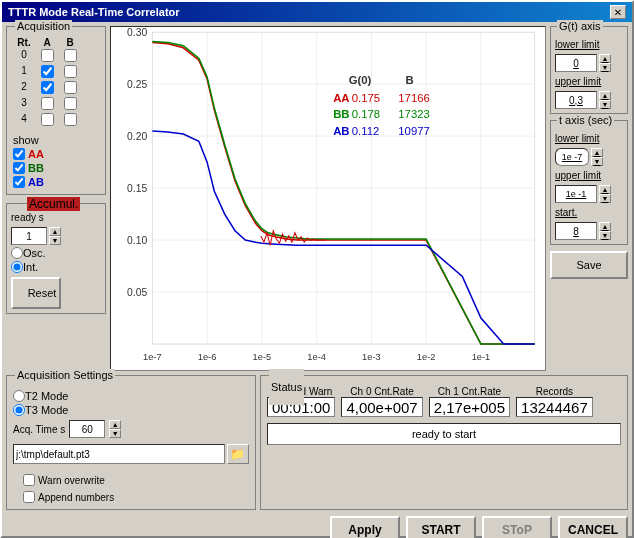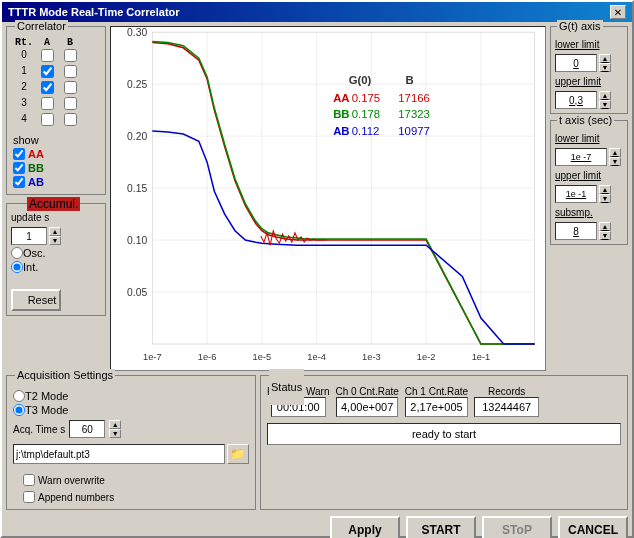--- a/index.html
+++ b/index.html
@@ -156,21 +156,20 @@
     .table-grid {
       display: grid;
       grid-template-columns: 22px 22px 22px;
       gap: 1px;
       margin-top: 2px;
     }
     .grid-header {
       font-size: 10px;
       text-align: center;
       font-weight: bold;
-      font-family: Liberation Mono, monospace;
     }
     .grid-cell {
       font-size: 10px;
       text-align: center;
     }
     .bottom-section {
       display: flex;
       gap: 4px;
       padding: 0 4px 2px 4px;
     }
@@ -213,21 +212,21 @@
       align-items: center;
     }
     .status-col label {
       font-size: 10px;
       white-space: nowrap;
     }
     .status-value {
       border: 1px inset #808080;
       background: white;
       padding: 1px 4px;
-      font-size: 11px;
+      font-size: 15px;
       text-align: center;
       min-width: 70px;
       height: 20px;
       display: flex;
       align-items: center;
       justify-content: center;
     }
     .status-value.small {
       min-width: 55px;
     }
@@ -314,30 +313,30 @@
     }
     .warn-col {
       display: flex;
       flex-direction: column;
       gap: 3px;
       margin-top: 8px;
       margin-left: 10px;
     }
     .reset-btn {
       width: 50px;
-      height: 22px;
+      height: 32px;
       background: #d4d0c8;
       border: 2px solid;
       border-top-color: #fff;
       border-left-color: #fff;
       border-right-color: #808080;
       border-bottom-color: #808080;
       cursor: pointer;
       font-size: 11px;
-      margin-top: 16px;
+      margin-top: 4px;
       padding-left: 12px;
     }
     .accum-group {
       border: 1px solid #808080;
       padding: 4px;
       position: relative;
       margin-top: 4px;
     }
     .accum-group-title {
       position: absolute;
@@ -359,21 +358,21 @@
   <div class="title-bar">
     <span>TTTR Mode Real-Time Correlator</span>
     <button class="title-bar-close">✕</button>
   </div>
 
   <div class="main-content">
 
     <div class="left-panel">
 
       <div class="groupbox">
-        <span class="groupbox-title">Correlator</span>
+        <span class="groupbox-title">Acquisition</span>
         <div style="display:flex; flex-direction:column; margin-top:4px;">
           <div class="table-grid">
             <span class="grid-header">Rt.</span>
             <span class="grid-header">A</span>
             <span class="grid-header">B</span>
 
             <span class="grid-cell">0</span>
             <span class="grid-cell"><input type="checkbox" style=""></span>
             <span class="grid-cell"><input type="checkbox" style=""></span>
 
@@ -407,21 +406,21 @@
             <div class="checkbox-row">
               <input type="checkbox" checked="" style="">
               <span style="color:#0000cc; font-weight:bold;">AB</span>
             </div>
           </div>
         </div>
       </div>
 
       <div class="accum-group">
         <span class="accum-group-title">Accumul.</span>
-        <div style="font-size:10px; margin-top:4px;">update  s</div>
+        <div style="font-size:10px; margin-top:4px;">ready  s</div>
         <div class="spin-row">
           <input class="spin-input" type="text" value="1" style="">
           <div class="spin-buttons">
             <button class="spin-btn">▲</button>
             <button class="spin-btn">▼</button>
           </div>
         </div>
         <div class="radio-row">
           <input type="radio" name="mode" style="">
           <span>Osc.</span>
@@ -517,44 +516,45 @@
             <button class="spin-btn">▲</button>
             <button class="spin-btn">▼</button>
           </div>
         </div>
       </div>
 
       <div class="right-group">
         <span class="right-group-title">t axis (sec)</span>
         <div style="margin-top:8px; font-size:10px;">lower limit</div>
         <div class="spin-row">
-          <input class="spin-input" style="width: 52px; font-size: 9px;" type="text" value="1e -7">
+          <input class="spin-input" style="width: 34px; font-size: 9px; border-radius: 6px;" type="text" value="1e -7">
           <div class="spin-buttons">
             <button class="spin-btn">▲</button>
             <button class="spin-btn">▼</button>
           </div>
         </div>
         <div style="margin-top:4px; font-size:10px;">upper limit</div>
         <div class="spin-row">
           <input class="spin-input" style="width: 42px; font-size: 9px;" type="text" value="1e -1">
           <div class="spin-buttons">
             <button class="spin-btn">▲</button>
             <button class="spin-btn">▼</button>
           </div>
         </div>
-        <div style="margin-top:4px; font-size:10px;">subsmp.</div>
+        <div style="margin-top:4px; font-size:10px;">start.</div>
         <div class="spin-row">
           <input class="spin-input" style="width: 42px;" type="text" value="8">
           <div class="spin-buttons">
             <button class="spin-btn">▲</button>
             <button class="spin-btn">▼</button>
           </div>
         </div>
       </div>
 
+      <button class="win-btn" style="font-size:11px; font-weight:normal; width:100%;">Save</button>
     </div>
   </div>
 
   <div class="bottom-section">
 
     <div class="acq-group">
       <span class="acq-group-title">Acquisition Settings</span>
       <div class="radio-row" style="margin-top:8px;">
         <input type="radio" name="tmode" style="">
         <span>T2 Mode</span>

